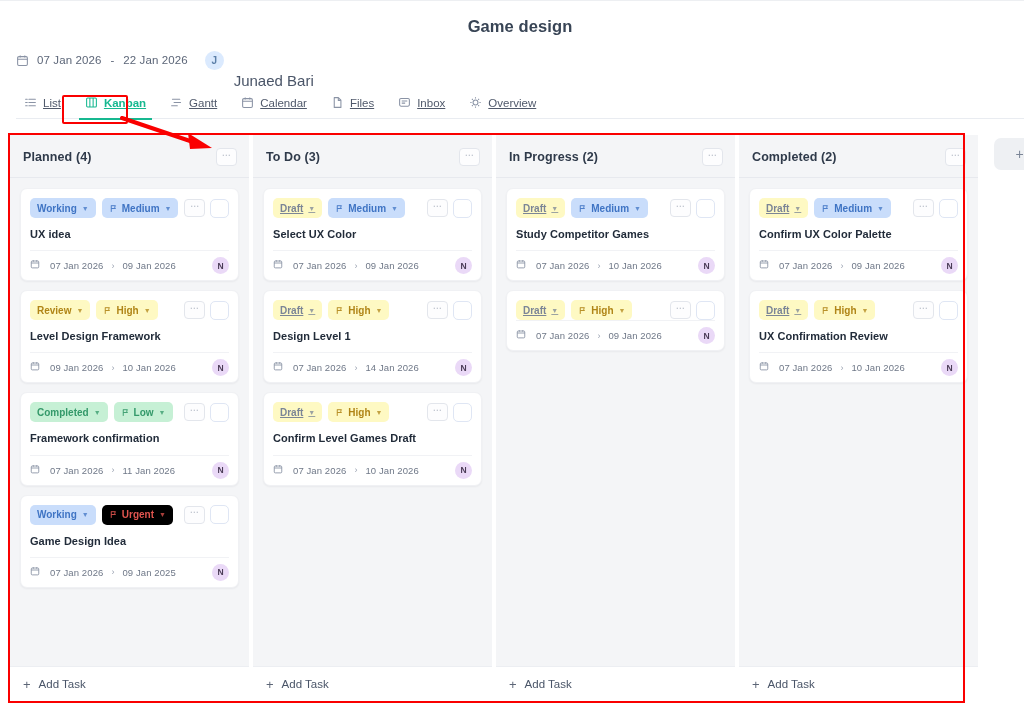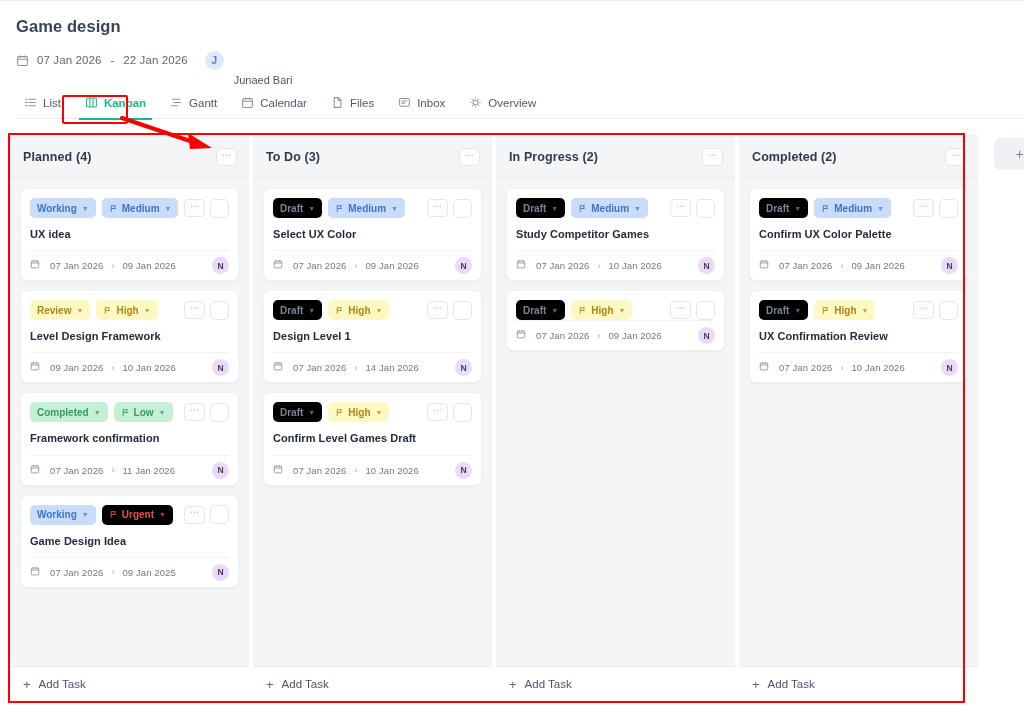--- a/index.html
+++ b/index.html
@@ -11,48 +11,48 @@
     color: #2d3748;
     overflow: hidden;
     position: relative;
   }
   .top-rule { height: 1px; background: #edeff2; width: 100%; }
 
   
   .page-header { padding: 16px 0 0 16px; }
   .page-title {
     font-size: 16.5px; font-weight: bold; color: #384455;
-    letter-spacing: .1px; margin: 0 0 14px 0;
+    letter-spacing: .1px; margin: 0 0 14px 0; text-align: center;
   }
   .meta-row { display: flex; align-items: center; gap: 8px; height: 20px; }
   .cal-ico { width: 13px; height: 13px; position: relative; display: inline-block; color: #8a93a5; }
   .cal-ico svg { display: block; }
   .meta-date { font-size: 11.5px; color: #5c6678; letter-spacing: .1px; }
   .meta-dash { font-size: 11.5px; color: #5c6678; margin: 0 1px; }
   .avatar-j {
     width: 19px; height: 19px; border-radius: 50%;
     background: #dbeafe; color: #5b7fa8;
     font-size: 10px; font-weight: bold;
     display: flex; align-items: center; justify-content: center;
     margin-left: 9px;
   }
-  .meta-user { font-size: 11px; color: #4a5568; margin-left: 2px; margin-top: 40px; }
+  .meta-user { font-size: 15px; color: #4a5568; margin-left: 2px; margin-top: 40px; }
 
   
   .tabs {
     display: flex; align-items: center; gap: 0;
     margin-top: 17px; height: 32px;
     border-bottom: 1px solid #e9ecf1;
     position: relative;
   }
   .tab {
     display: flex; align-items: center; gap: 6px;
     font-size: 11.5px; color: #50596b;
     padding: 0 12px; height: 32px;
-    cursor: pointer; position: relative;
+    cursor: pointer; position: relative; text-decoration: underline;
   }
   .tab:first-child { padding-left: 8px; }
   .tab .ticon { display: flex; align-items: center; color: #8a93a5; }
   .tab.active { color: #17b890; font-weight: bold; }
   .tab.active .ticon { color: #17b890; }
   .tab.active::after {
     content: ""; position: absolute; left: 6px; right: 6px; bottom: -1px;
     height: 2px; background: #17b890;
   }
 
@@ -111,21 +111,21 @@
     display: inline-flex; align-items: center; gap: 4px;
     height: 20px; padding: 0 7px; border-radius: 5px;
     font-size: 10px; font-weight: bold; white-space: nowrap;
   }
   .chip .chev { font-size: 7px; opacity: .75; margin-left: 1px; }
   .chip .flag { display: inline-flex; align-items: center; }
   .chip-blue   { background: #c9ddfb; color: #3f74c4; }
   .chip-yellow { background: #fef9c3; color: #b08517; }
   .chip-green  { background: #c6f0d5; color: #34996a; }
   .chip-red    { background: #000000; color: #e0554f; }
-  .chip-gray   { background: #000000; color: #7b8596; }
+  .chip-gray   { background: #fef9c3; color: #7b8596; text-decoration: underline; }
   .card-actions { margin-left: auto; display: flex; align-items: center; gap: 5px; }
   .chk-btn {
     width: 19px; height: 19px; border-radius: 5px;
     border: 1px solid #dfe6f4; background: #ffffff; cursor: pointer;
   }
   .card-title {
     font-size: 11px; font-weight: bold; color: #222c3a;
     margin: 10px 0 9px 0; letter-spacing: .05px; line-height: 1.2;
   }
   .card-foot {

